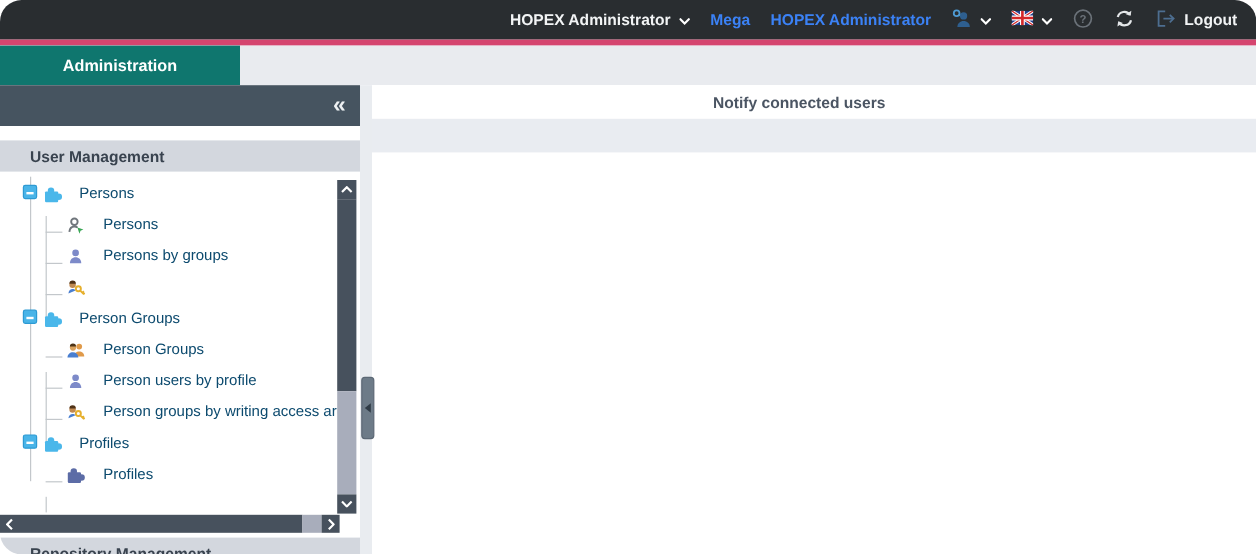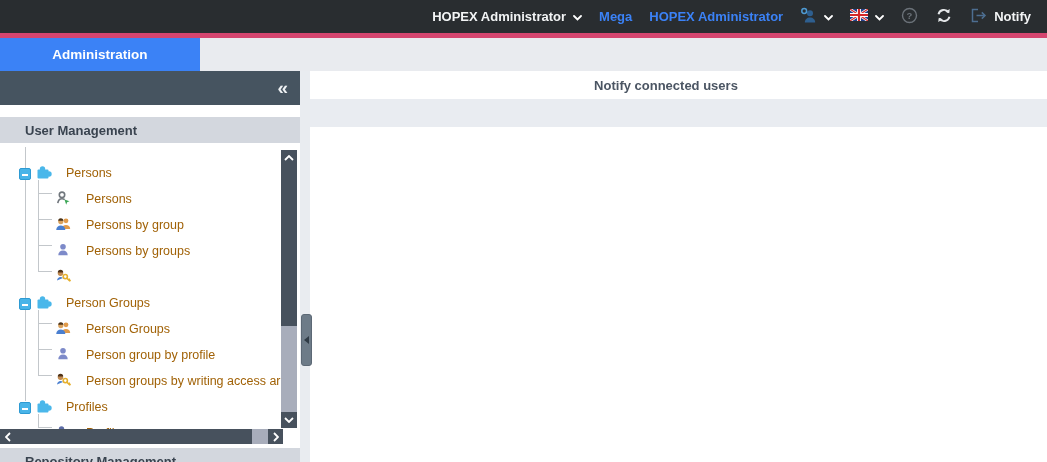--- a/index.html
+++ b/index.html
@@ -1,46 +1,46 @@
 <!DOCTYPE html>
 <html><head>
 <meta charset="utf-8">
 <style>
   * { margin:0; padding:0; box-sizing:border-box; }
   html,body { width:1047px; height:462px; overflow:hidden; }
   body { font-family:"Liberation Sans", sans-serif; background:#fff; }
-  #app { position:relative; width:1047px; height:462px; overflow:hidden; background:#fff; }
+  #app { position:relative; width:1047px; height:462px; overflow:hidden; background:#fff;border-radius:18px; }
 
   
   #topbar { position:absolute; left:0; top:0; width:1047px; height:33px; background:#292d30;
             display:flex; align-items:center; justify-content:flex-end; padding-right:16px; gap:17px; }
   .tb-item { display:flex; align-items:center; gap:7px; color:#fff; font-size:13px; white-space:nowrap; cursor:default; }
   .tb-strong { font-weight:700; color:#f2f4f5; }
   .tb-muted { color:#3b82f6; font-weight:600; }
   .chev { display:inline-block; }
 
   #accent-bar { position:absolute; left:0; top:33px; width:1047px; height:5px; background:#d5456f; }
 
   
   #tabrow { position:absolute; left:0; top:38px; width:1047px; height:33px; background:#e9ebef; }
-  #tab-admin { position:absolute; left:0; top:0; width:200px; height:33px; background:#3b82f6;
+  #tab-admin { position:absolute; left:0; top:0; width:200px; height:33px; background:#0f766e;
                color:#fff; font-size:13.5px; font-weight:700; display:flex; align-items:center; justify-content:center; }
 
   
   #sidebar { position:absolute; left:0; top:71px; width:300px; height:391px; background:#fff; }
   #sidebar-header { position:absolute; left:0; top:0; width:300px; height:34px; background:#465460; }
   #collapse-btn { position:absolute; right:12px; top:5px; color:#eef1f3; font-size:19px; font-weight:700; line-height:24px; cursor:pointer; }
   .section-header { position:absolute; left:0; width:300px; height:26px; background:#d3d7de;
                     color:#39434f; font-size:13px; font-weight:700; display:flex; align-items:center; padding-left:25px; }
   #um-header { top:46px; }
   #rm-header { top:377px; }
 
   #tree { position:absolute; left:0; top:76px; width:281px; height:282px; overflow:hidden; background:#fff; padding-top:7px; }
-  .trow { position:relative; height:26px; display:flex; align-items:flex-end; white-space:nowrap;
-          color:#a16207; font-size:12.5px; cursor:pointer; }
+  .trow { position:relative; height:26px; display:flex; align-items:flex-start; white-space:nowrap;
+          color:#0c4a6e; font-size:12.5px; cursor:pointer; }
   .trow.parent { padding-left:19px; }
   .trow.child { padding-left:55px; }
   .trow.child::before { content:""; position:absolute; left:38px; top:13px; width:14px; height:1px; background:#c3c7cb; }
   .minusbox { width:12px; height:12px; border-radius:2px; background:#49b4e8; border:1px solid #2d9ad3;
               margin-right:5px; position:relative; flex:none; z-index:2; }
   .minusbox::after { content:""; position:absolute; left:2px; top:5px; width:6px; height:2px; background:#fff; }
   .ticon { width:16px; height:16px; flex:none; margin-right:14px; z-index:2; }
   .trow.child .ticon { margin-right:15px; }
   .tline { position:absolute; width:1px; background:#c3c7cb; z-index:1; }
   #root-line { left:25px; top:0; height:254px; }
@@ -147,21 +147,21 @@
       </span>
     </div>
     <div class="tb-item">
       <span>
         <svg width="17" height="15" viewBox="0 0 17 15">
           <path d="M8 1.5H2.5v12H8" fill="none" stroke="#4d6e90" stroke-width="1.5"></path>
           <path d="M6.5 7.5h8" stroke="#4d6e90" stroke-width="1.5"></path>
           <path d="M11.8 4.4l3.2 3.1-3.2 3.1" fill="none" stroke="#4d6e90" stroke-width="1.5"></path>
         </svg>
       </span>
-      <span class="tb-strong">Notify</span>
+      <span class="tb-strong">Logout</span>
     </div>
   </div>
 
   <div id="accent-bar"></div>
 
   <div id="tabrow">
     <div id="tab-admin">
       <span>Administration</span>
     </div>
   </div>
@@ -200,32 +200,20 @@
             <circle cx="7" cy="4.8" r="2.7" fill="none" stroke="#70767c" stroke-width="1.6"></circle>
             <path d="M2.8 13.2c.3-2.9 2-4.5 4.2-4.5 1.1 0 2 .4 2.7 1" fill="none" stroke="#70767c" stroke-width="1.6"></path>
             <path d="M9.5 9.5l5 1.8-2.4 1-.9 2.4z" fill="#3aa655"></path>
           </svg>
         </span>
         <span>Persons</span>
       </div>
       <div class="trow child">
         <span class="ticon">
           <svg width="16" height="16" viewBox="0 0 16 16">
-            <circle cx="11" cy="4.8" r="2.4" fill="#e09a4a"></circle>
-            <path d="M6.8 13c0-2.6 1.9-4.1 4.2-4.1s4.2 1.5 4.2 4.1z" fill="#e09a4a"></path>
-            <circle cx="5.8" cy="5.6" r="2.6" fill="#d9a25e"></circle>
-            <path d="M3.2 4.8a2.6 2.6 0 0 1 5.2 0z" fill="#4c3317"></path>
-            <path d="M1.2 14c.2-2.7 2-4.4 4.6-4.4 2.3 0 4 1.4 4.4 3.6l.1.8z" fill="#4a7fd0"></path>
-          </svg>
-        </span>
-        <span>Persons by group</span>
-      </div>
-      <div class="trow child">
-        <span class="ticon">
-          <svg width="16" height="16" viewBox="0 0 16 16">
             <circle cx="8" cy="4.8" r="2.8" fill="#7d8ac9"></circle>
             <path d="M3.3 13.3c0-3 2-4.9 4.7-4.9s4.7 1.9 4.7 4.9z" fill="#7d8ac9"></path>
           </svg>
         </span>
         <span>Persons by groups</span>
       </div>
       <div class="trow child">
         <span class="ticon">
           <svg width="16" height="16" viewBox="0 0 16 16">
             <circle cx="5.5" cy="5.2" r="2.7" fill="#c08a52"></circle>
@@ -262,21 +250,21 @@
         </span>
         <span>Person Groups</span>
       </div>
       <div class="trow child">
         <span class="ticon">
           <svg width="16" height="16" viewBox="0 0 16 16">
             <circle cx="8" cy="4.8" r="2.8" fill="#7d8ac9"></circle>
             <path d="M3.3 13.3c0-3 2-4.9 4.7-4.9s4.7 1.9 4.7 4.9z" fill="#7d8ac9"></path>
           </svg>
         </span>
-        <span>Person group by profile</span>
+        <span>Person users by profile</span>
       </div>
       <div class="trow child">
         <span class="ticon">
           <svg width="16" height="16" viewBox="0 0 16 16">
             <circle cx="5.5" cy="5.2" r="2.7" fill="#c08a52"></circle>
             <path d="M2.8 4.4a2.7 2.7 0 0 1 5.4 0z" fill="#503318"></path>
             <path d="M2 12.5c.3-2.3 1.7-3.6 3.5-3.6 1 0 1.9.4 2.5 1.1z" fill="#4a7fd0"></path>
             <circle cx="10.3" cy="8.6" r="2.1" fill="none" stroke="#e6b02e" stroke-width="1.6"></circle>
             <path d="M11.8 10.1l3.2 3.2M13.6 11.9l1.3-1.2M14.6 13l1-1" stroke="#e6b02e" stroke-width="1.5" fill="none"></path>
           </svg>

